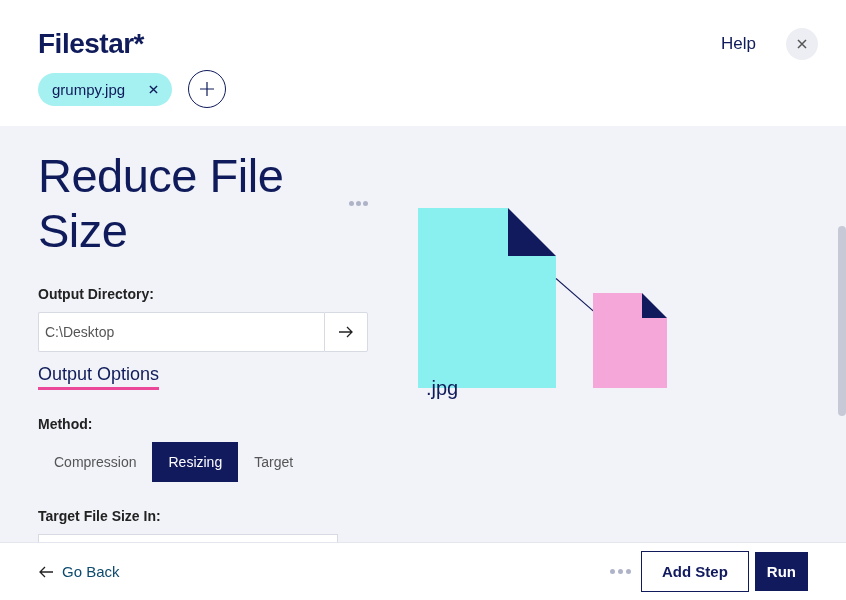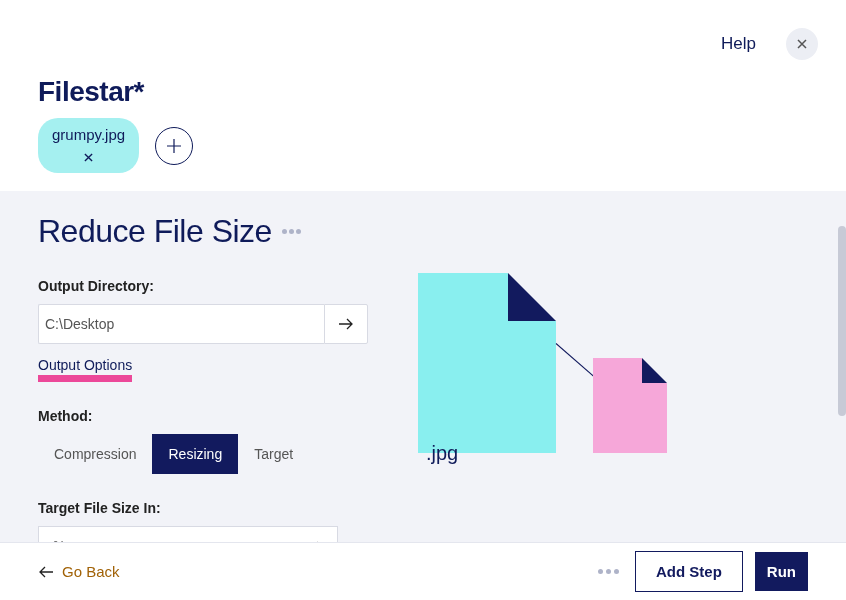--- a/index.html
+++ b/index.html
@@ -16,21 +16,20 @@
       align-items: flex-start;
       justify-content: space-between;
       padding: 28px 28px 0 38px;
       background: #fff;
     }
     .logo {
       font-size: 28px;
       font-weight: 600;
       color: #0f1b5a;
       letter-spacing: -0.5px;
-      margin-top: 48px;
     }
     .header-right {
       display: flex;
       align-items: center;
       gap: 30px;
     }
     .help-link {
       color: #0f1b5a;
       font-size: 17px;
     }
@@ -49,27 +48,26 @@
     }
     .file-row {
       display: flex;
       gap: 16px;
       padding: 10px 0 18px 38px;
       align-items: center;
     }
     .file-chip {
       display: flex;
       align-items: center;
-      gap: 6px;
+      gap: 24px;
       background: #a5f0f0;
       color: #0f1b5a;
       padding: 8px 14px;
       border-radius: 20px;
       font-size: 15px;
-      flex-direction: column;
     }
     .chip-x {
       font-size: 14px;
       cursor: pointer;
       color: #0f1b5a;
     }
     .add-btn {
       width: 38px;
       height: 38px;
       border-radius: 50%;
@@ -86,21 +84,21 @@
       background: #f2f3f8;
       min-height: 420px;
       padding: 22px 38px 30px 38px;
       display: flex;
       gap: 50px;
       position: relative;
     }
     .left-col { flex: 0 0 330px; }
     .title-row { display: flex; align-items: center; gap: 10px; margin-bottom: 28px; }
     .page-title {
-      font-size: 32px;
+      font-size: 47px;
       font-weight: 400;
       color: #0f1b5a;
       letter-spacing: -0.5px;
     }
     .dots {
       color: #999;
       font-size: 16px;
       letter-spacing: 1px;
       display: inline-flex;
       gap: 2px;
@@ -132,23 +130,23 @@
       width: 44px;
       border: 1px solid #d8dae3;
       background: #fff;
       display: flex;
       align-items: center;
       justify-content: center;
       cursor: pointer;
       border-radius: 0 2px 2px 0;
     }
     .output-options {
-      font-size: 14px;
-      color: #0f1b5a;
-      border-bottom: 7px solid #ec4899;
+      font-size: 18px;
+      color: #0f1b5a;
+      border-bottom: 3px solid #ec4899;
       display: inline-block;
       padding-bottom: 2px;
       margin-bottom: 26px;
       cursor: pointer;
     }
     .method-tabs {
       display: flex;
       margin-bottom: 26px;
     }
     .method-tab {
@@ -248,27 +246,27 @@
       justify-content: space-between;
       padding: 0 38px;
     }
     .back-btn {
       display: flex;
       align-items: center;
       gap: 8px;
       background: none;
       border: none;
       font-size: 15px;
-      color: #a16207;
+      color: #0c4a6e;
       cursor: pointer;
     }
     .footer-right {
       display: flex;
       align-items: center;
-      gap: 12px;
+      gap: 6px;
     }
     .footer-dots {
       display: inline-flex;
       gap: 3px;
       margin-right: 4px;
     }
     .footer-dots span {
       width: 5px; height: 5px; background:#aeb3c8; border-radius:50%; display:inline-block;
     }
     .add-step-btn {

